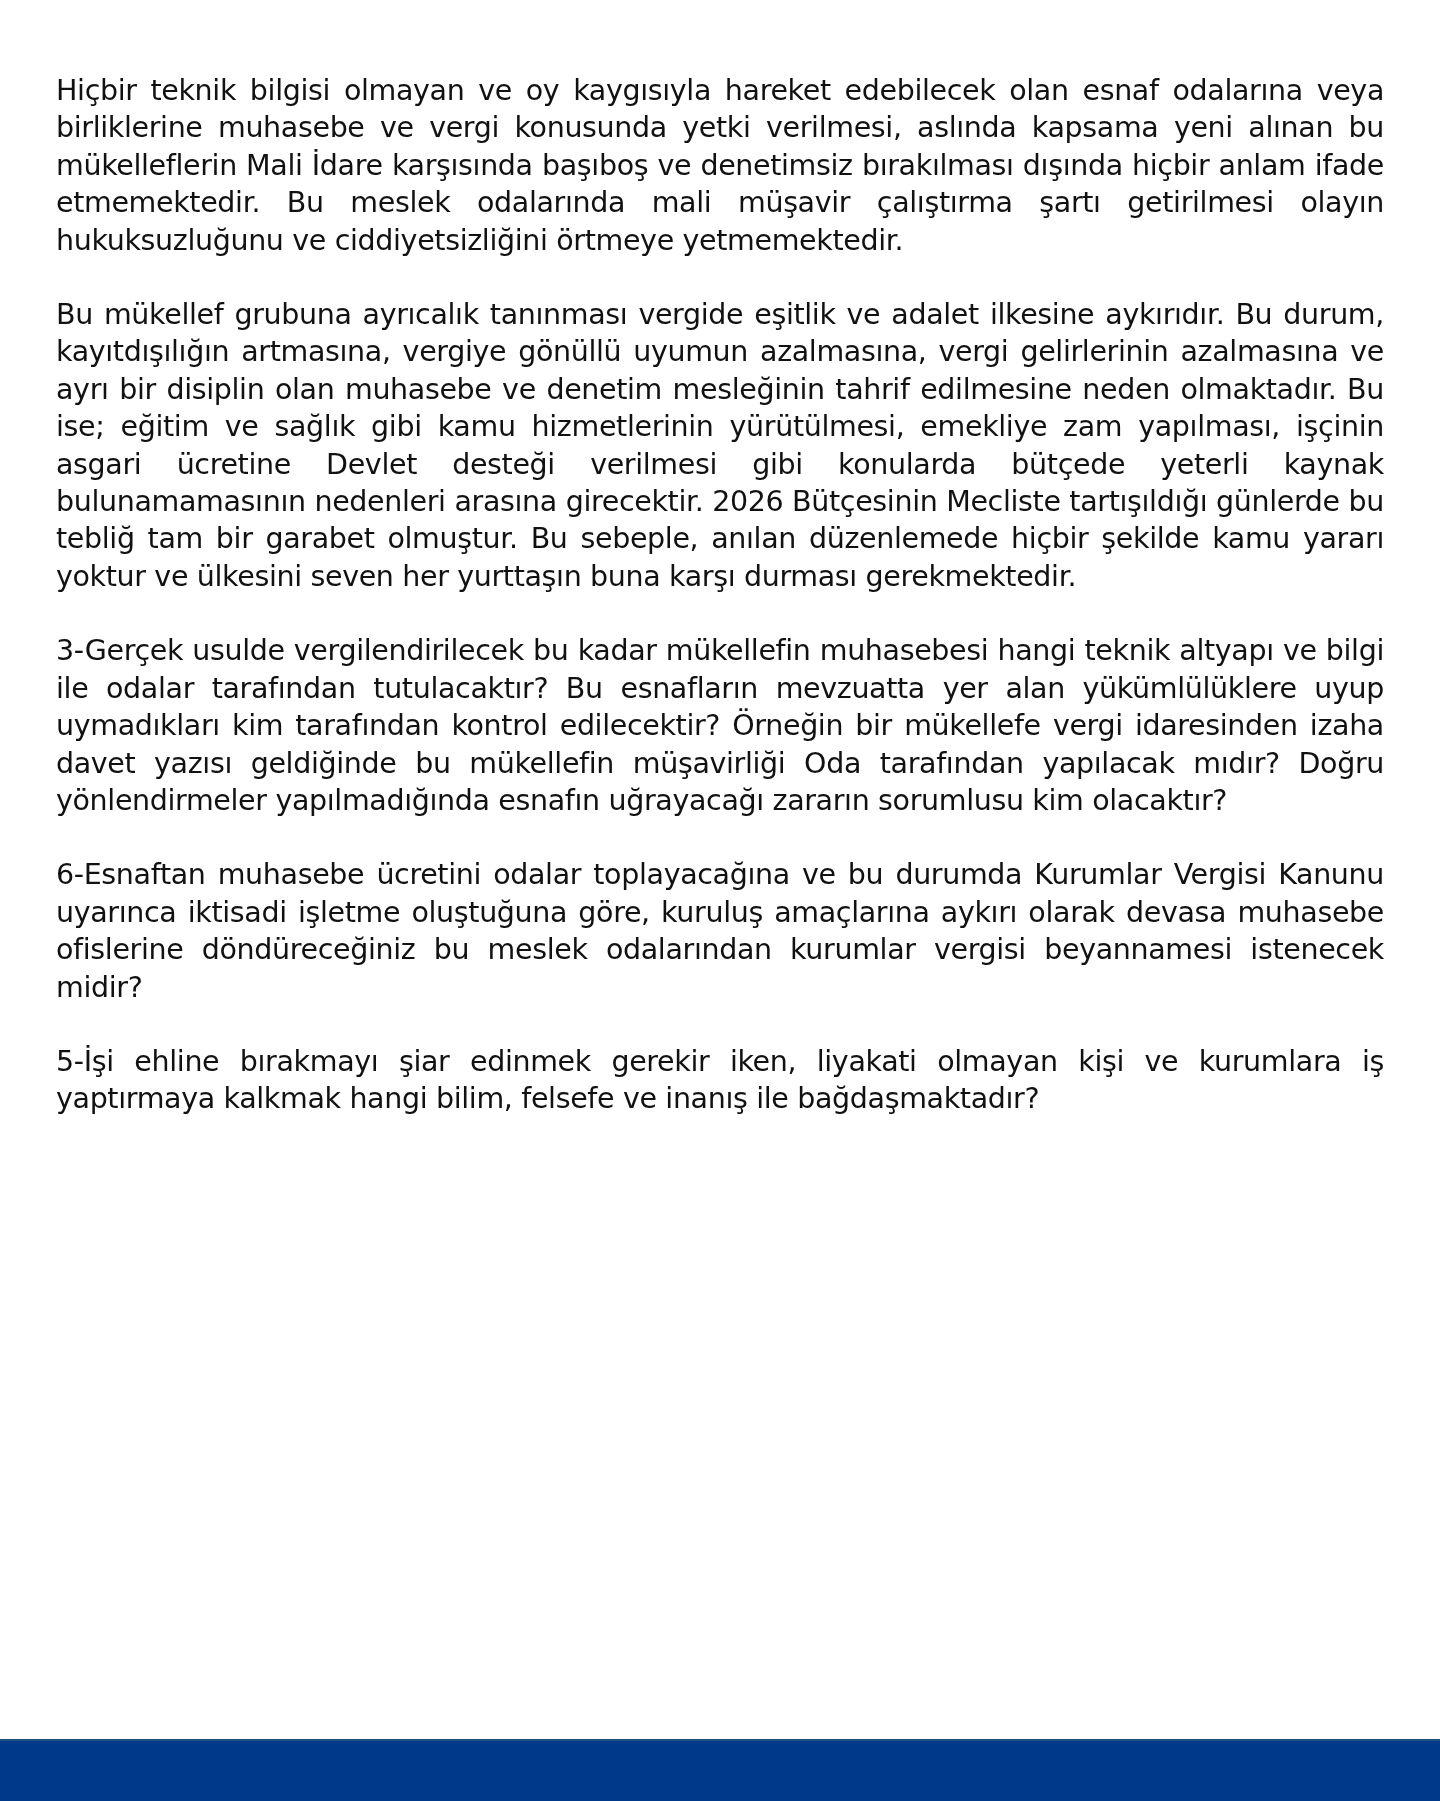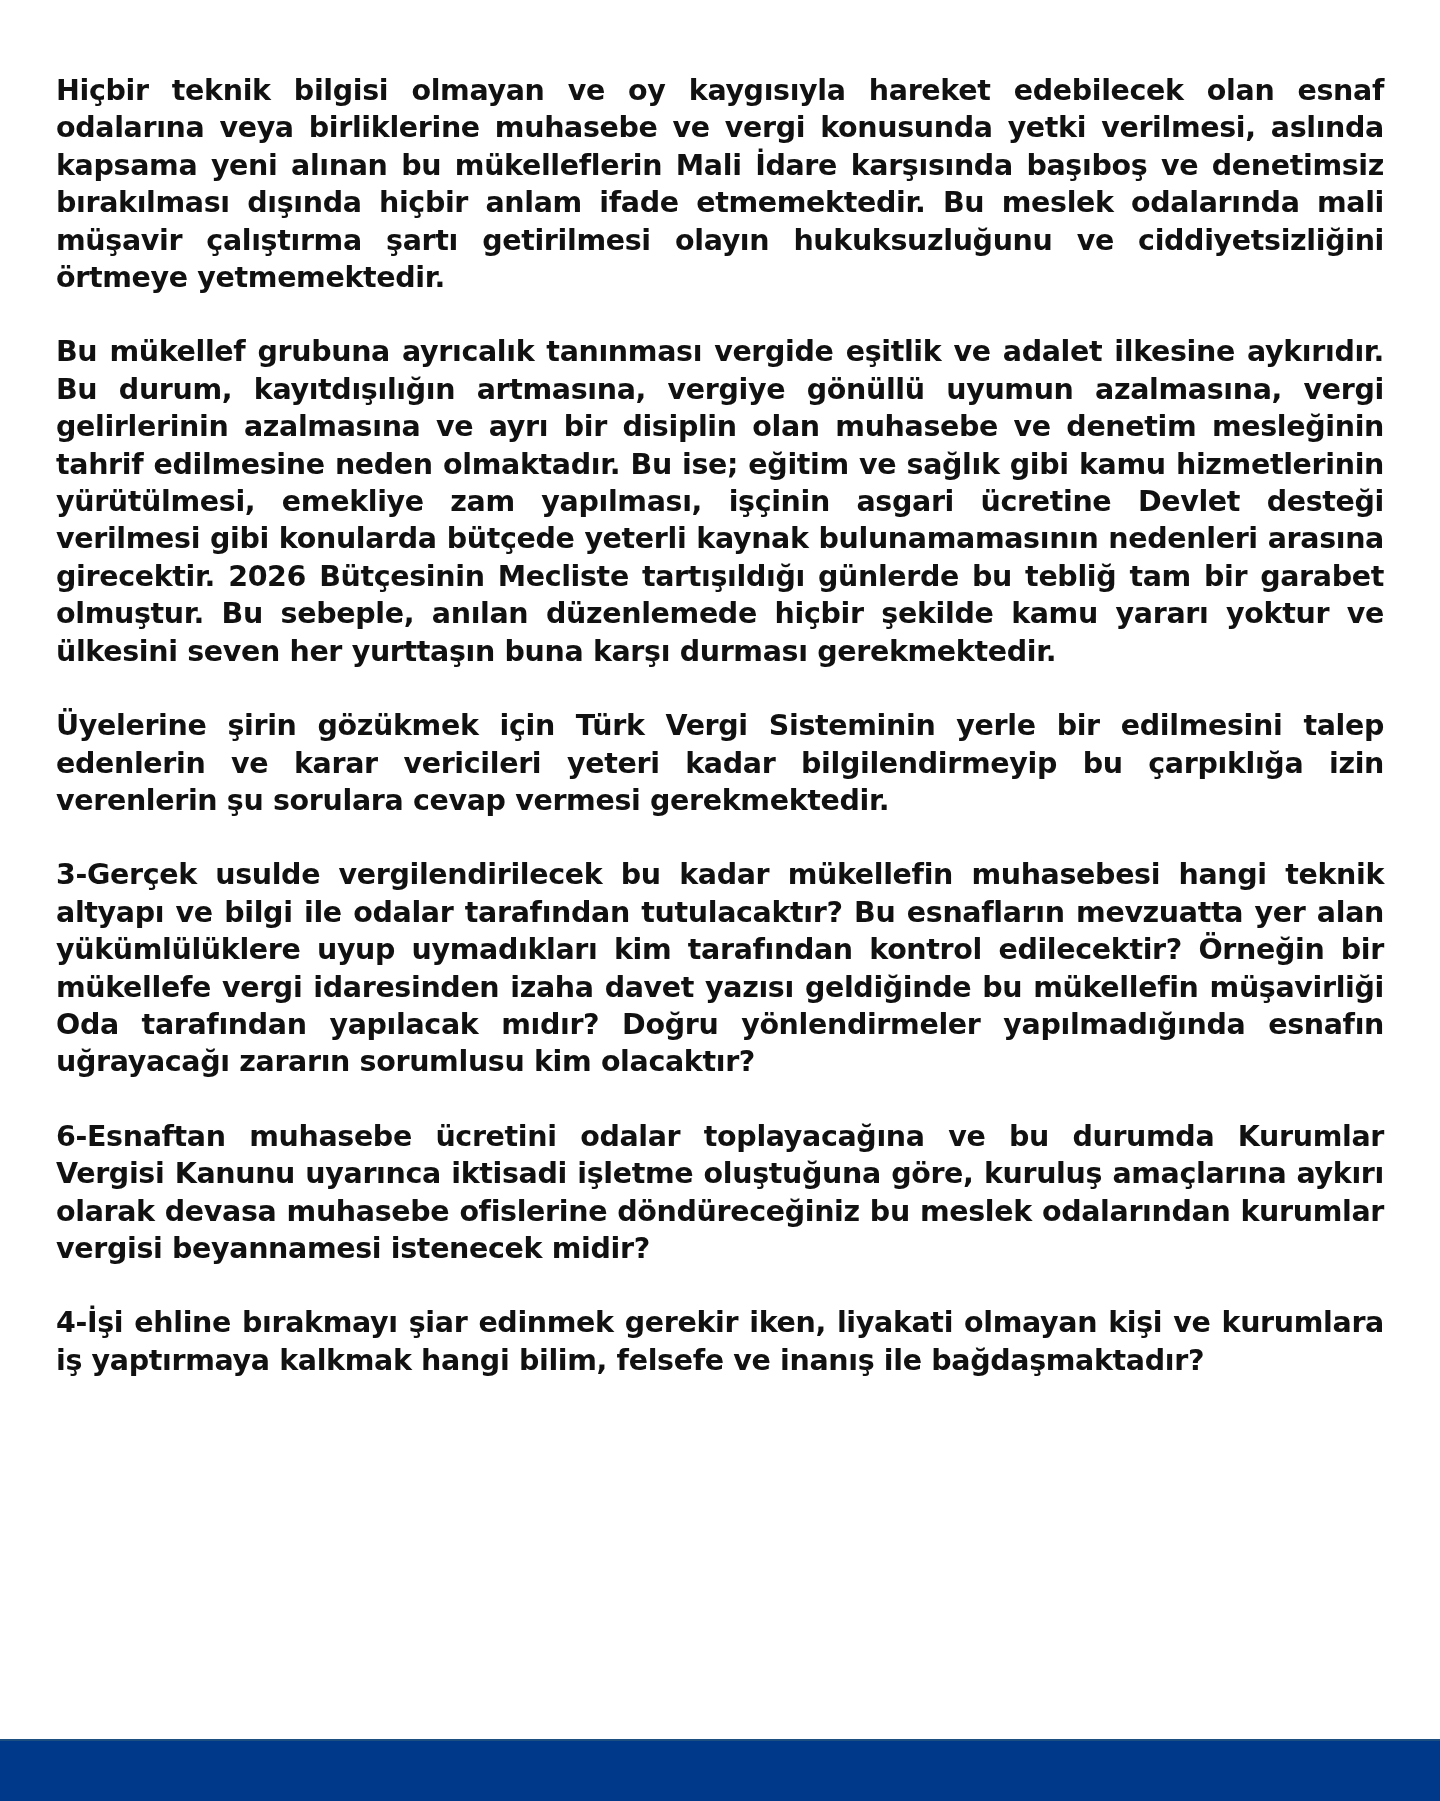--- a/index.html
+++ b/index.html
@@ -21,37 +21,36 @@
       top: 72px;
       width: 1328px;
     }
     .para {
       margin: 0 0 37px 0;
       font-size: 28.5px;
       line-height: 37.4px;
       text-align: justify;
       letter-spacing: -0.35px;
       word-spacing: 0px;
-      font-weight: 700;
+      font-weight: 400;
     }
     .footer-band {
       position: absolute;
       left: 0;
       top: 1739px;
       width: 1440px;
       height: 62px;
       background: #00398a;
       border-top: 2px solid #1d4f80;
     }
   </style>
 </head>
 <body>
 
 <main class="content">
   <p class="para">Hiçbir teknik bilgisi olmayan ve oy kaygısıyla hareket edebilecek olan esnaf odalarına veya birliklerine muhasebe ve vergi konusunda yetki verilmesi, aslında kapsama yeni alınan bu mükelleflerin Mali İdare karşısında başıboş ve denetimsiz bırakılması dışında hiçbir anlam ifade etmemektedir. Bu meslek odalarında mali müşavir çalıştırma şartı getirilmesi olayın hukuksuzluğunu ve ciddiyetsizliğini örtmeye yetmemektedir.</p>
   <p class="para">Bu mükellef grubuna ayrıcalık tanınması vergide eşitlik ve adalet ilkesine aykırıdır. Bu durum, kayıtdışılığın artmasına, vergiye gönüllü uyumun azalmasına, vergi gelirlerinin azalmasına ve ayrı bir disiplin olan muhasebe ve denetim mesleğinin tahrif edilmesine neden olmaktadır. Bu ise; eğitim ve sağlık gibi kamu hizmetlerinin yürütülmesi, emekliye zam yapılması, işçinin asgari ücretine Devlet desteği verilmesi gibi konularda bütçede yeterli kaynak bulunamamasının nedenleri arasına girecektir. 2026 Bütçesinin Mecliste tartışıldığı günlerde bu tebliğ tam bir garabet olmuştur. Bu sebeple, anılan düzenlemede hiçbir şekilde kamu yararı yoktur ve ülkesini seven her yurttaşın buna karşı durması gerekmektedir.</p>
-  <p class="para">Üyelerine şirin gözükmek için Türk Vergi Sisteminin yerle bir edilmesini talep edenlerin ve karar vericileri yeteri kadar bilgilendirmeyip bu çarpıklığa izin verenlerin şu sorulara cevap vermesi gerekmektedir.</p>
   <p class="para">3-Gerçek usulde vergilendirilecek bu kadar mükellefin muhasebesi hangi teknik altyapı ve bilgi ile odalar tarafından tutulacaktır? Bu esnafların mevzuatta yer alan yükümlülüklere uyup uymadıkları kim tarafından kontrol edilecektir? Örneğin bir mükellefe vergi idaresinden izaha davet yazısı geldiğinde bu mükellefin müşavirliği Oda tarafından yapılacak mıdır? Doğru yönlendirmeler yapılmadığında esnafın uğrayacağı zararın sorumlusu kim olacaktır?</p>
   <p class="para">6-Esnaftan muhasebe ücretini odalar toplayacağına ve bu durumda Kurumlar Vergisi Kanunu uyarınca iktisadi işletme oluştuğuna göre, kuruluş amaçlarına aykırı olarak devasa muhasebe ofislerine döndüreceğiniz bu meslek odalarından kurumlar vergisi beyannamesi istenecek midir?</p>
-  <p class="para">4-İşi ehline bırakmayı şiar edinmek gerekir iken, liyakati olmayan kişi ve kurumlara iş yaptırmaya kalkmak hangi bilim, felsefe ve inanış ile bağdaşmaktadır?</p>
+  <p class="para">5-İşi ehline bırakmayı şiar edinmek gerekir iken, liyakati olmayan kişi ve kurumlara iş yaptırmaya kalkmak hangi bilim, felsefe ve inanış ile bağdaşmaktadır?</p>
 </main>
 
 <div class="footer-band" style="background: rgb(0, 57, 138);"></div>
 
 </body></html>

